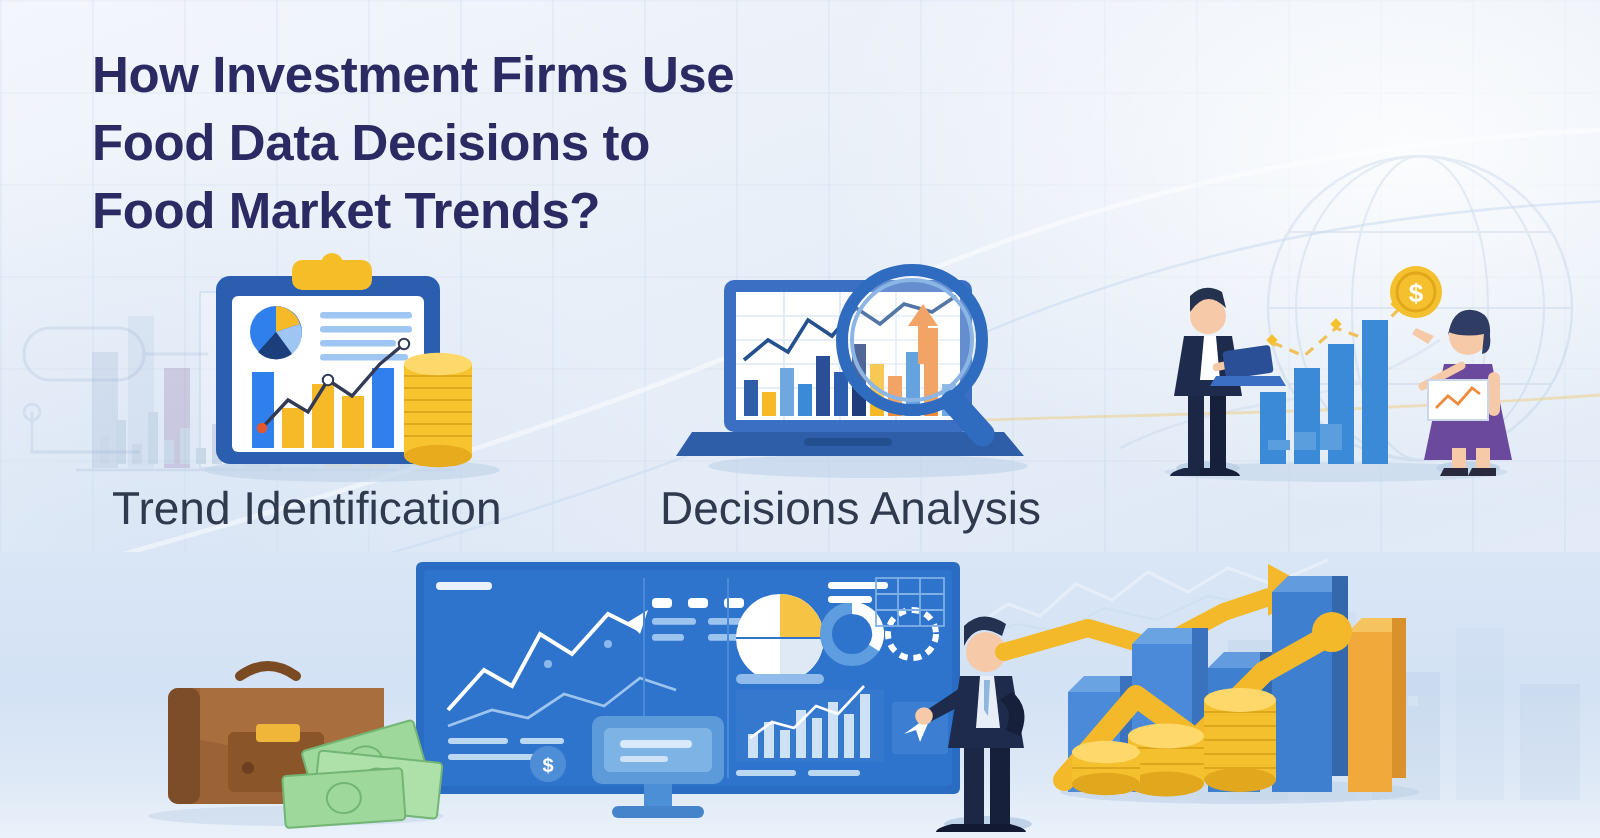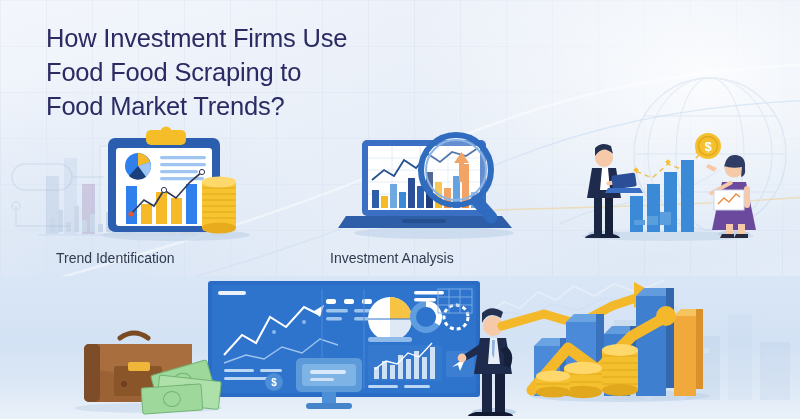--- a/index.html
+++ b/index.html
@@ -22,28 +22,28 @@
     background-size:46px 46px, 46px 46px;
   }
   .bg-sweep{
     background:
       radial-gradient(ellipse 420px 260px at 88% 18%, rgba(255,255,255,.85), rgba(255,255,255,0) 70%),
       radial-gradient(ellipse 380px 300px at 10% 70%, rgba(205,222,243,.55), rgba(255,255,255,0) 72%);
   }
   
   .title{
     position:absolute;left:46px;top:22px;width:470px;
-    color:#2b2a63;font-size:25.5px;font-weight:normal;line-height:1.33;
+    color:#2b2a63;font-size:25.5px;font-weight:bold;line-height:1.33;
     letter-spacing:-.2px;
   }
   .title span{display:block;white-space:nowrap;}
   
   .stage-label{
     position:absolute;top:241px;
-    color:#2f3a4e;font-size:14px;font-weight:400;white-space:nowrap;margin-top:9px;
+    color:#2f3a4e;font-size:23px;font-weight:400;white-space:nowrap;
   }
   #lbl0{left:56px;}
   #lbl1{left:330px;}
   #lbl2{left:562px;}
   
   .bottom-band{
     position:absolute;left:0;right:0;top:276px;height:143px;
     background:linear-gradient(180deg,#d9e6f6 0%,#d3e2f4 48%,#dbe7f5 72%,#e6eef8 100%);
   }
   .floor{position:absolute;left:0;right:0;bottom:0;height:34px;background:linear-gradient(180deg,#dce8f6,#eaf1fa);}
@@ -98,21 +98,21 @@
   </svg>
 
   <svg class="bg-layer" style="opacity:.55" width="800" height="419" viewBox="0 0 800 419">
     <path d="M-20 300 C160 250 300 210 430 150 C540 100 660 70 820 64" fill="none" stroke="#ffffff" stroke-width="2.4" opacity=".9"></path>
     <path d="M-20 330 C180 286 320 244 470 176 C580 126 690 104 820 100" fill="none" stroke="#c9dcf2" stroke-width="1.3"></path>
     <path d="M420 214 C520 206 640 210 820 196" fill="none" stroke="#f0c667" stroke-width="1.4" opacity=".75"></path>
   </svg>
 
   <div class="title">
     <span>How Investment Firms Use</span>
-    <span>Food Food Scraping to</span>
+    <span>Food Data Decisions to</span>
     <span>Food Market Trends?</span>
   </div>
 
   <svg class="illus" style="left:84px;top:126px;" width="190" height="115" viewBox="0 0 190 115">
     <ellipse cx="92" cy="109" rx="74" ry="6" fill="#c3d5ea" opacity=".7"></ellipse>
 
     <rect x="24" y="12" width="112" height="94" rx="7" fill="#2b5eae"></rect>
     <rect x="32" y="22" width="96" height="78" rx="3" fill="#ffffff"></rect>
     <rect x="62" y="4" width="40" height="15" rx="5" fill="#f5bd28"></rect>
     <circle cx="82" cy="6" r="5.5" fill="#f5bd28"></circle>
@@ -268,21 +268,21 @@
       <rect x="176" y="62" width="6" height="22" rx="3" fill="#f6c9a8"></rect>
       <g>
         <rect x="146" y="66" width="30" height="20" fill="#ffffff" stroke="#cbd6e8"></rect>
         <polyline points="150,80 156,74 161,78 168,70 172,73" fill="none" stroke="#ef8b3c" stroke-width="1.4"></polyline>
       </g>
       <path d="M146 48 l-8 -5 l2 -3 l9 4 z" fill="#f6c9a8"></path>
     </g>
   </svg>
 
   <div class="stage-label" id="lbl0">Trend Identification</div>
-  <div class="stage-label" id="lbl1">Investment Analysis</div>
+  <div class="stage-label" id="lbl1">Decisions Analysis</div>
 
   <div class="bottom-band">
     <div class="floor"></div>
 
     <svg class="ghost" style="left:600px;top:4px;opacity:.20;" width="200" height="120" viewBox="0 0 200 120">
       <rect x="14" y="40" width="30" height="80" fill="#a9c2de"></rect>
       <rect x="52" y="26" width="26" height="94" fill="#bdd2e9"></rect>
       <rect x="86" y="56" width="34" height="64" fill="#a9c2de"></rect>
       <rect x="128" y="34" width="24" height="86" fill="#c3d6ec"></rect>
       <rect x="160" y="62" width="30" height="58" fill="#b2c8e2"></rect>

